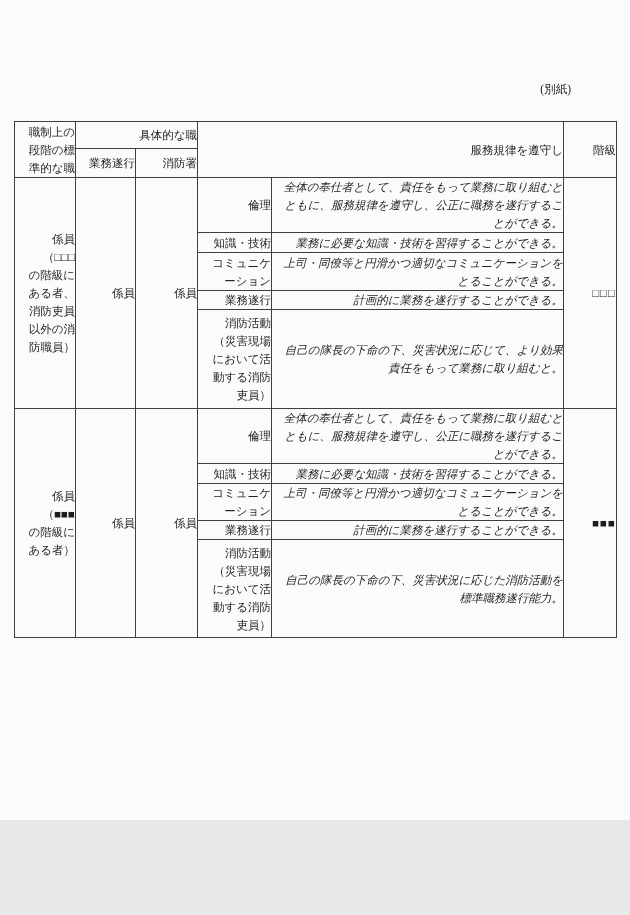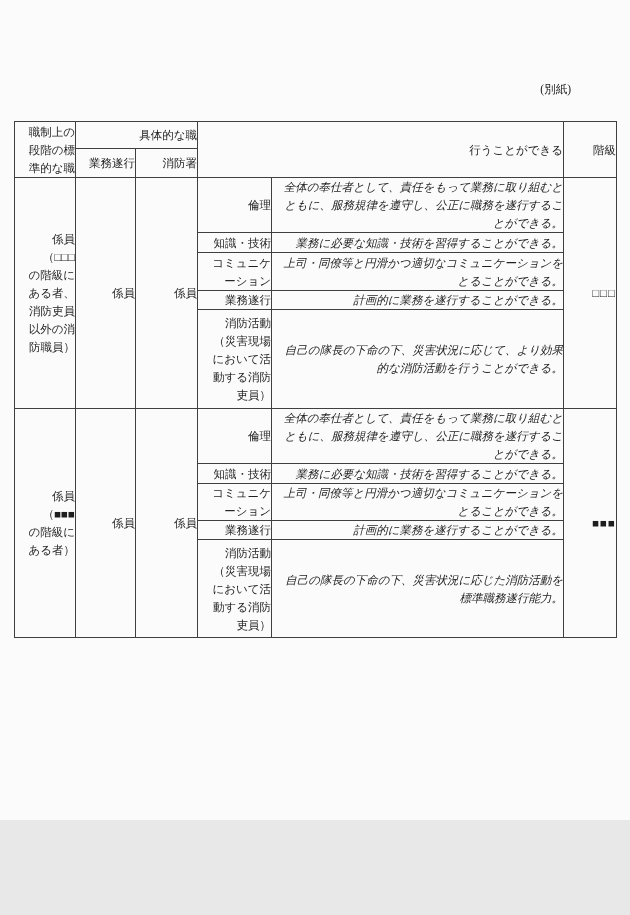--- a/index.html
+++ b/index.html
@@ -80,21 +80,21 @@
         <col class="c3">
         <col class="c4">
         <col class="c5">
     </colgroup>
     <thead>
       <tr class="h27">
         <th rowspan="2" class="th-pos">職制上の
 段階の標
 準的な職</th>
         <th colspan="2">具体的な職</th>
-        <th rowspan="2" colspan="2">行うことができる</th>
+        <th rowspan="2" colspan="2">服務規律を遵守し</th>
         <th rowspan="2">階級</th>
       </tr>
       <tr class="h29">
         <th>業務遂行</th>
         <th>消防署</th>
       </tr>
     </thead>
     <tbody>
 
       <tr class="h55">
@@ -127,21 +127,21 @@
         <td class="cat">業務遂行</td>
         <td class="desc">計画的に業務を遂行することができる。</td>
       </tr>
       <tr class="h99">
         <td class="cat">消防活動
 （災害現場
 において活
 動する消防
 吏員）</td>
         <td class="desc">自己の隊長の下命の下、災害状況に応じて、より効果
-的な消防活動を行うことができる。</td>
+責任をもって業務に取り組むと。</td>
       </tr>
 
       <tr class="h53">
         <td rowspan="5" class="pos">係員
 （■■■
 の階級に
 ある者）</td>
         <td rowspan="5">係員</td>
         <td rowspan="5">係員</td>
         <td class="cat">倫理</td>

